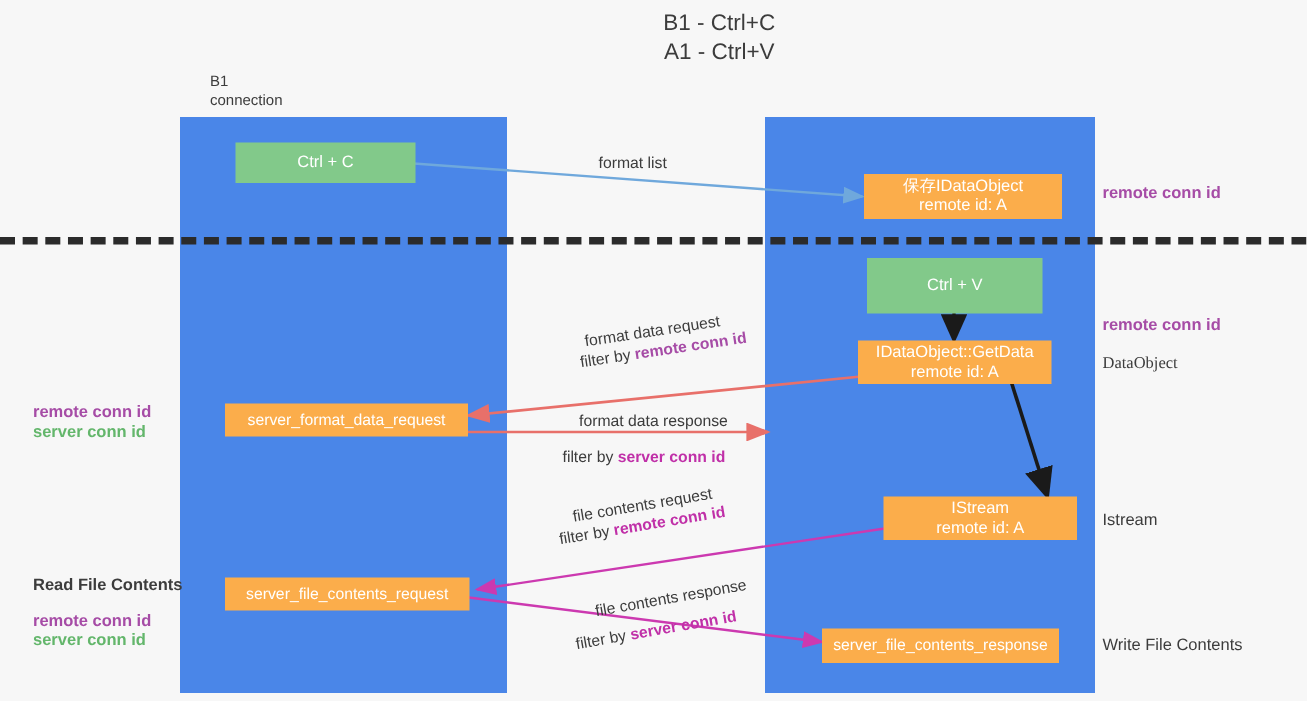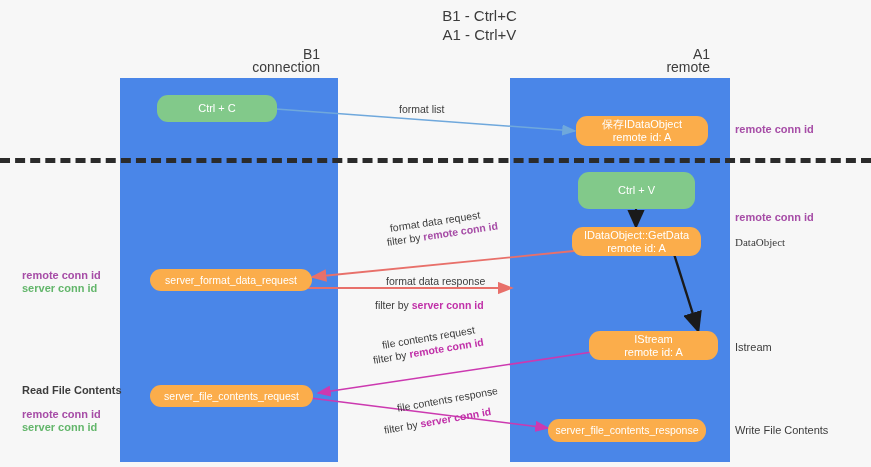--- a/index.html
+++ b/index.html
@@ -10,22 +10,22 @@
     overflow:hidden;
     position:relative;
   }
   #stage{position:absolute;left:0;top:0;width:871px;height:467px;}
   .col{
     position:absolute;
     background:#4a86e8;
   }
   .hdr{
     position:absolute;
-    text-align:right;
-    font-size:14px;
+    text-align:left;
+    font-size:10px;
     color:#3c3c3c;
     line-height:13px;
     white-space:pre-line;
   }
   .title{
     position:absolute;
     left:0;top:6px;width:871px;
     text-align:center;
     font-size:15px;
     color:#3c3c3c;
@@ -37,21 +37,20 @@
     position:absolute;
     display:flex;
     align-items:center;
     justify-content:center;
     text-align:center;
     color:#ffffff;
     font-size:11px;
     line-height:13px;
     box-sizing:border-box;
     white-space:pre-line;
-    border-radius:11px;
   }
   .green{background:#82c98a;}
   .orange{background:#fbad4b;}
   .sidelabel{
     position:absolute;
     font-size:11px;
     color:#3c3c3c;
     line-height:13.5px;
     white-space:pre-line;
   }
@@ -79,22 +78,20 @@
 </head>
 <body>
 
 <div id="stage">
 
   <div class="title">B1 - Ctrl+C
 A1 - Ctrl+V</div>
 
   <div class="hdr" style="left:140px;top:48px;width:180px;">B1
 connection</div>
-  <div class="hdr" style="left:530px;top:48px;width:180px;">A1
-remote</div>
 
   <div class="col" style="left:120px;top:78px;width:218px;height:384px;"></div>
   <div class="col" style="left:510px;top:78px;width:220px;height:384px;"></div>
 
   <svg width="871" height="467">
     <defs>
       <marker id="ah-blue" markerWidth="9" markerHeight="7" refX="8" refY="3.5" orient="auto">
         <polygon points="0 0, 9 3.5, 0 7" fill="#6fa8dc"></polygon>
       </marker>
       <marker id="ah-red" markerWidth="9" markerHeight="7" refX="8" refY="3.5" orient="auto">

